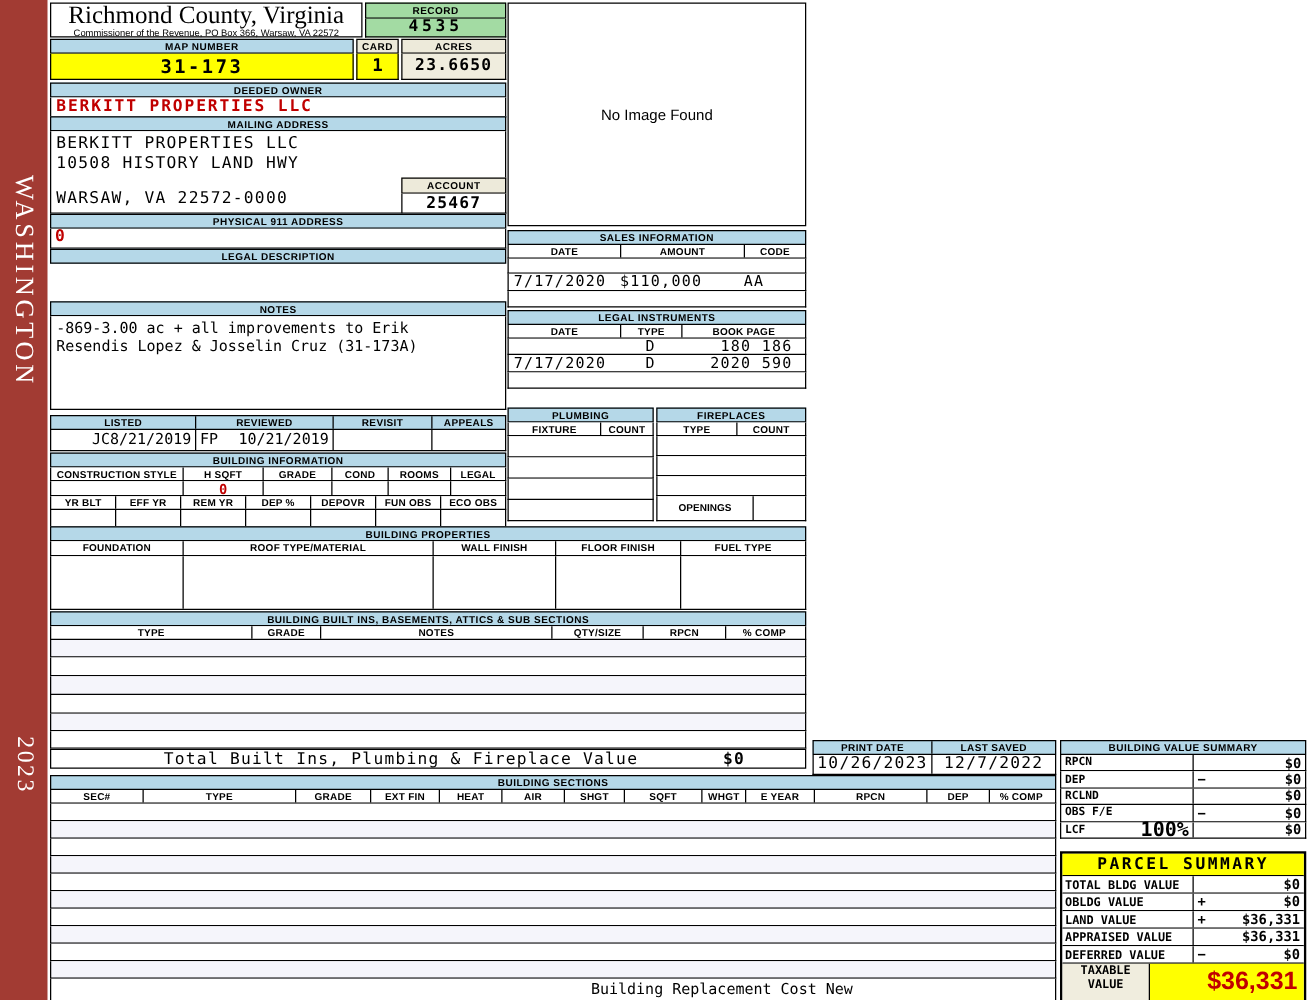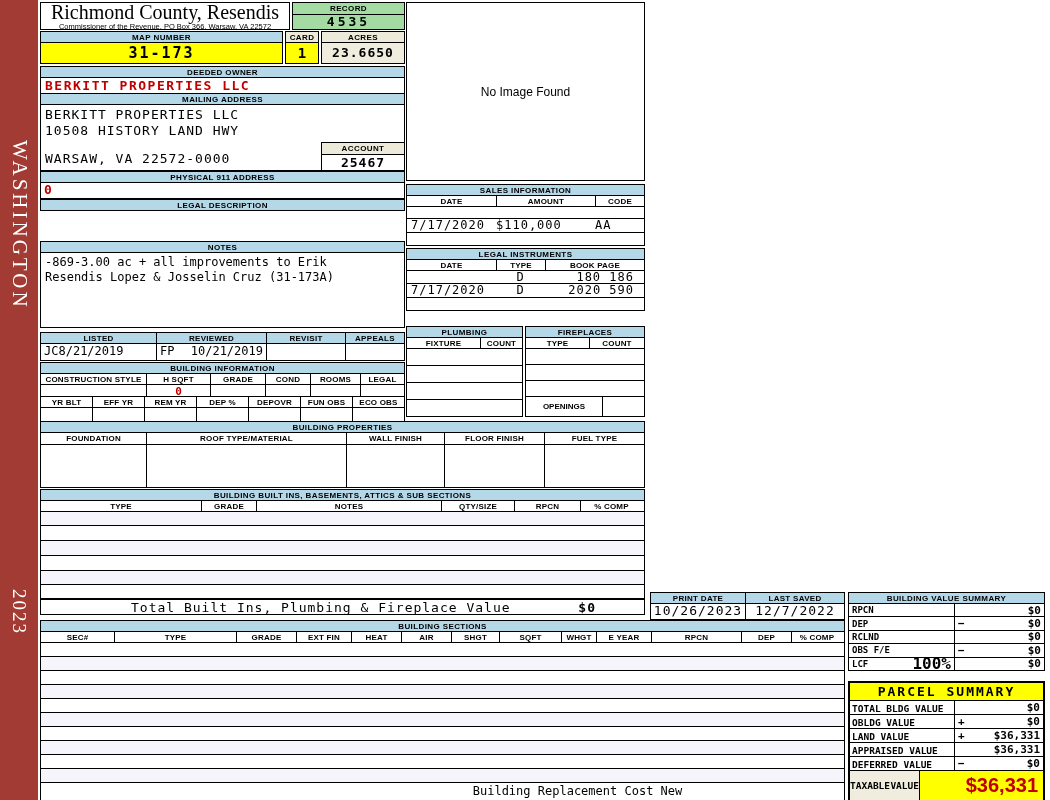--- a/index.html
+++ b/index.html
@@ -35,21 +35,21 @@
 </style>
 </head>
 <body>
 
 <div class="abs" style="left:0;top:0;width:38px;height:800px;background:var(--sidebar)">
   <div class="vtext abs" style="left:4px;top:100px;width:30px;height:250px;font-size:21px;letter-spacing:3px">WASHINGTON</div>
   <div class="vtext abs" style="left:4px;top:572px;width:30px;height:80px;font-size:19px;letter-spacing:2px">2023</div>
 </div>
 
 <div class="abs box" style="left:40px;top:2px;width:250px;height:28px;text-align:center">
-  <div style="font:20px 'Liberation Serif',serif;line-height:19px">Richmond County, Resendis</div>
+  <div style="font:20px 'Liberation Serif',serif;line-height:19px">Richmond County, Virginia</div>
   <div style="font:7.5px 'Liberation Sans',sans-serif">Commissioner of the Revenue, PO Box 366, Warsaw, VA 22572</div>
 </div>
 <div class="abs" style="left:292px;top:2px;width:113px;height:28px">
   <div class="bar" style="height:13px;background:var(--green)">RECORD</div>
   <div class="box nt val" style="height:15px;background:var(--green);text-align:center;letter-spacing:3px;line-height:14px">4535</div>
 </div>
 
 <div class="abs" style="left:40px;top:31px;width:365px;height:33px;display:flex;gap:2px">
   <div style="width:243px">
     <div class="bar" style="height:12px">MAP NUMBER</div>
@@ -101,21 +101,21 @@
 </div>
 
 <div class="abs" style="left:40px;top:332px;width:365px">
   <div class="hrow" style="height:12px">
     <div style="width:115px">LISTED</div>
     <div style="width:110px">REVIEWED</div>
     <div style="width:79px">REVISIT</div>
     <div style="width:59px">APPEALS</div>
   </div>
   <div class="vrow mono" style="height:17px;font-size:12px;line-height:15px">
-    <div style="width:115px;display:flex;justify-content:flex-start;padding:0 3px">
+    <div style="width:115px;display:flex;justify-content:flex-end;padding:0 3px">
       <span>JC</span>
       <span>8/21/2019</span>
     </div>
     <div style="width:110px;display:flex;justify-content:space-between;padding:0 3px">
       <span>FP</span>
       <span>10/21/2019</span>
     </div>
     <div style="width:79px"></div>
     <div style="width:59px"></div>
   </div>
@@ -395,22 +395,22 @@
       </div>
   </div>
   <div class="vrow" style="height:14px;border:none;border-bottom:1px solid #000;font:bold 9.5px 'DejaVu Sans Mono',monospace">
     <div style="width:104px;padding:2px 0 0 2px">DEFERRED VALUE</div>
     <div style="width:89px;display:flex;justify-content:space-between;align-items:center;padding:0 3px;font-size:11px">
       <span>−</span>
       <span>$0</span>
       </div>
   </div>
   <div style="height:29px;display:flex">
-    <div style="width:70px;border-right:1px solid #000;background:var(--beige2);display:flex;flex-direction:row;
-                align-items:center;justify-content:space-between;font:bold 9.5px 'DejaVu Sans Mono',monospace;line-height:11px">
+    <div style="width:70px;border-right:1px solid #000;background:var(--beige2);display:flex;flex-direction:column;
+                align-items:center;justify-content:flex-start;font:bold 9.5px 'DejaVu Sans Mono',monospace;line-height:11px">
       <span>TAXABLE</span>
       <span>VALUE</span>
     </div>
     <div style="flex:1;background:var(--yellow);display:flex;align-items:center;justify-content:flex-end;padding-right:5px">
       <span style="font:bold 20px 'Liberation Sans',sans-serif;color:var(--red)">$36,331</span>
     </div>
   </div>
 </div>
 
 </body></html>

